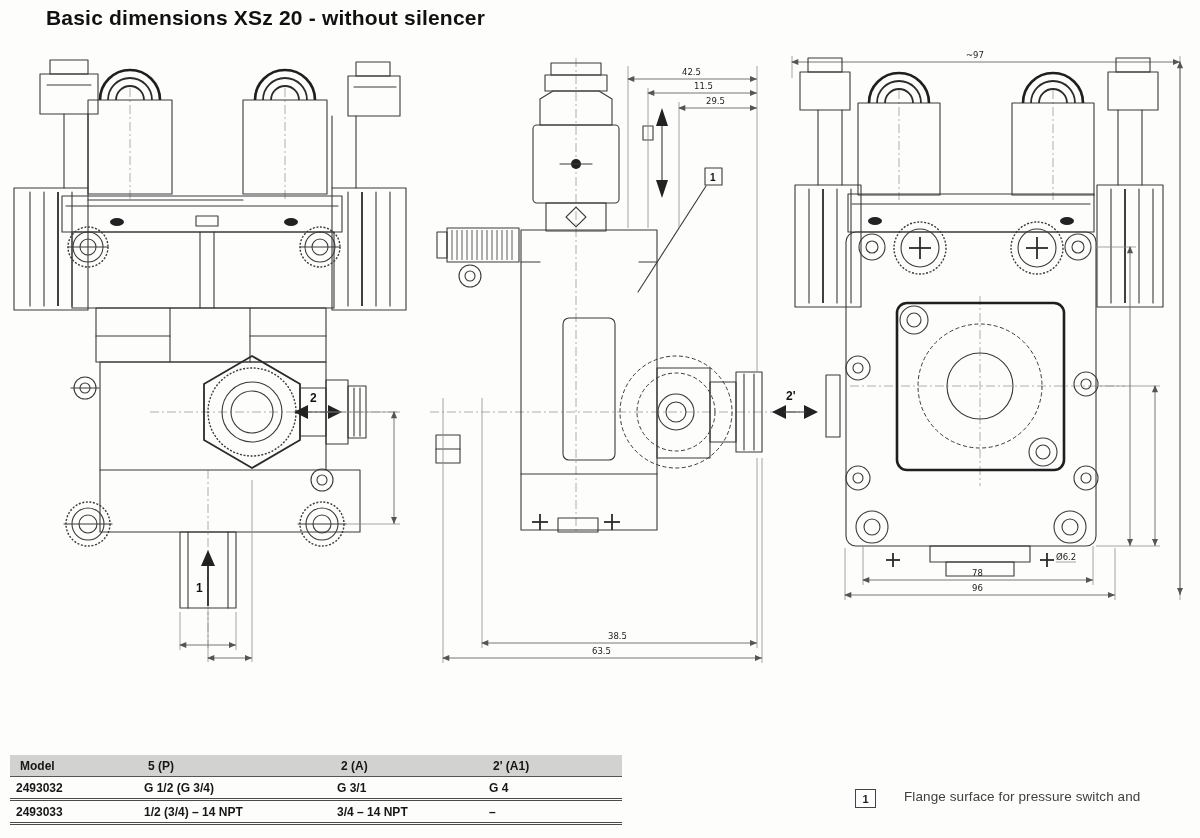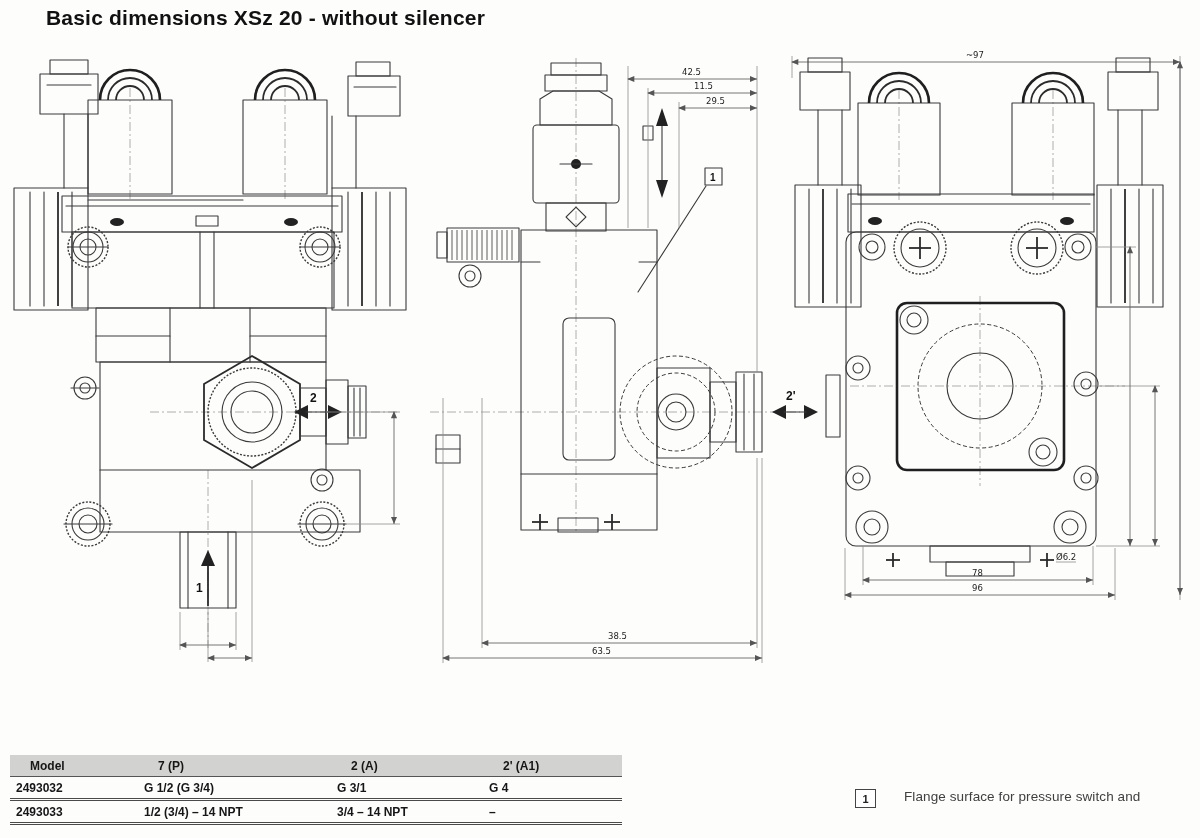--- a/index.html
+++ b/index.html
@@ -30,21 +30,21 @@
   .portlbl{font:bold 12px "Liberation Sans", sans-serif;fill:#111;}
   .reftxt{font:bold 10px "Liberation Sans", sans-serif;fill:#111;}
 
   
   .spec-table{
     position:absolute;left:10px;top:755px;width:612px;
     border-collapse:collapse;table-layout:fixed;
     font-size:12px;font-weight:bold;color:#161616;
   }
   .spec-table th{
-    text-align:left;background:#d2d2d0;padding:4px 6px 3px 20px;
+    text-align:left;background:#d2d2d0;padding:4px 6px 3px 10px;
     border-bottom:1px solid #555;font-size:12px;
   }
   .spec-table td{padding:4px 6px 3px 6px;}
   .spec-table tr[data-name="table-row"]{border-bottom:3px double #4a4a4a;}
   .spec-table col.c0{width:128px;} .spec-table col.c1{width:193px;}
   .spec-table col.c2{width:152px;} .spec-table col.c3{width:139px;}
 
   
   .footnote{position:absolute;left:855px;top:787px;display:flex;gap:28px;}
   .ref-box{
@@ -470,21 +470,21 @@
 <table class="spec-table" data-name="port-spec-table">
   <colgroup>
       <col class="c0">
       <col class="c1">
       <col class="c2">
       <col class="c3">
     </colgroup>
   <thead>
     <tr data-name="table-header-row">
       <th data-name="col-header-model">Model</th>
-      <th data-name="col-header-1p">7 (P)</th>
+      <th data-name="col-header-1p">5 (P)</th>
       <th data-name="col-header-2a">2 (A)</th>
       <th data-name="col-header-2a1">2' (A1)</th>
     </tr>
   </thead>
   <tbody data-name="spec-table-body">
       <tr data-name="table-row">
         <td data-name="table-cell">2493032</td>
         <td data-name="table-cell">G 1/2 (G 3/4)</td>
         <td data-name="table-cell">G 3/1</td>
         <td data-name="table-cell">G 4</td>

